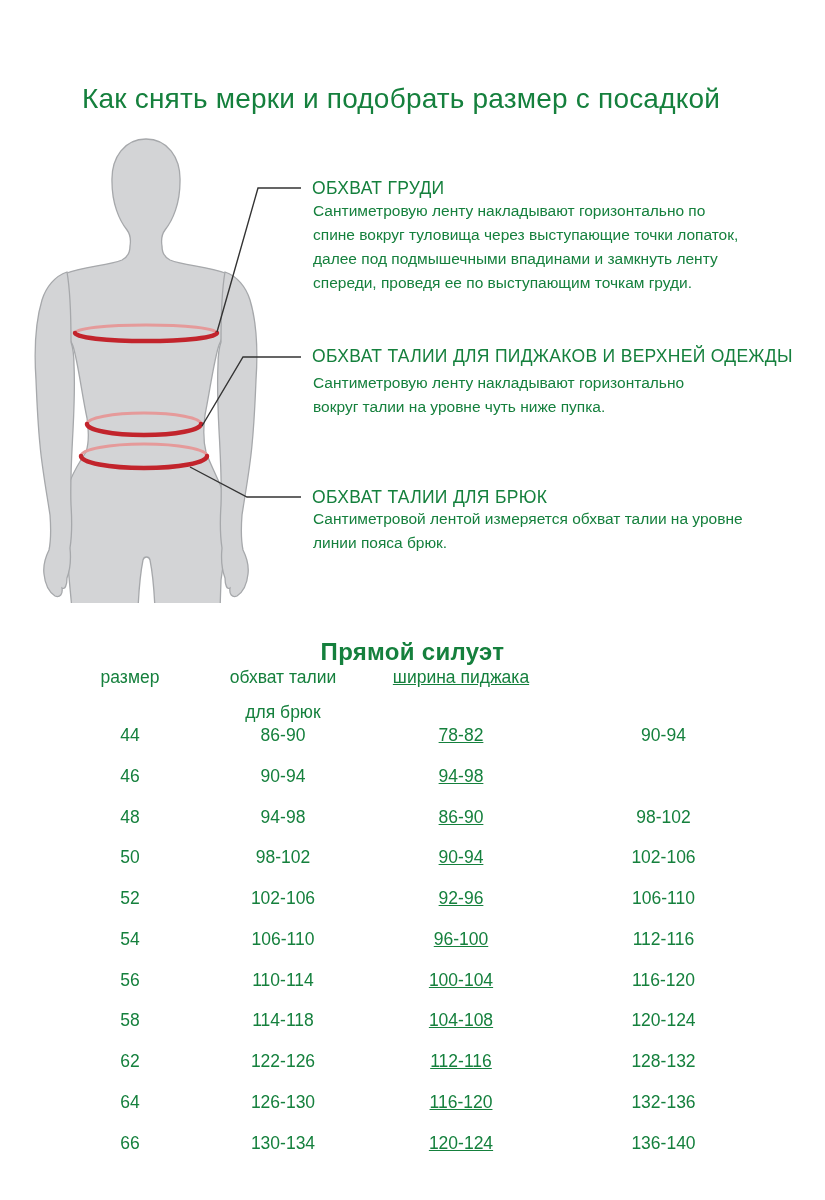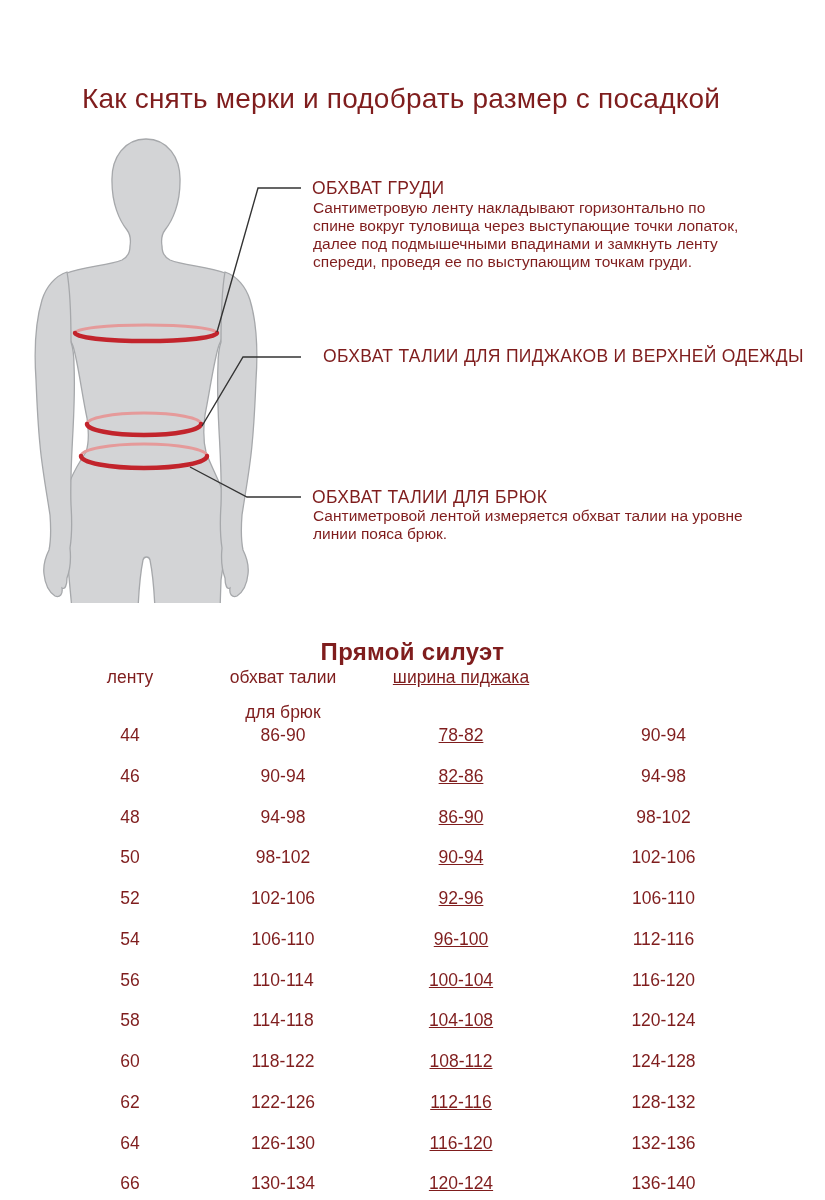--- a/index.html
+++ b/index.html
@@ -1,42 +1,42 @@
 <!DOCTYPE html>
 <html lang="ru"><head>
 <meta charset="utf-8">
 <style>
   html,body{margin:0;padding:0;background:#fff;}
   .page{
     position:relative;
     width:825px;height:1200px;
     background:#ffffff;
     font-family:"Liberation Sans","DejaVu Sans",sans-serif;
-    color:#7f1d1d;
+    color:#15803d;
     overflow:hidden;
   }
   .page-title{
     position:absolute;left:82px;top:82px;
     font-size:28px;line-height:34px;font-weight:400;
     letter-spacing:0.2px;white-space:nowrap;
   }
   .figure-svg{position:absolute;left:0;top:0;}
 
   .sec-heading{
     position:absolute;left:312px;
     font-size:17.5px;line-height:18px;font-weight:400;
     letter-spacing:0.3px;white-space:nowrap;
   }
   .sec-body{
     position:absolute;left:313px;
-    font-size:15.5px;line-height:18px;font-weight:400;
+    font-size:15.5px;line-height:24px;font-weight:400;
     white-space:pre-line;
   }
   #sec1-h{top:179px;} #sec1-p{top:199px;}
-  #sec2-h{top:347px;margin-left:11px;} #sec2-p{top:371px;}
+  #sec2-h{top:347px;} #sec2-p{top:371px;}
   #sec3-h{top:488px;} #sec3-p{top:507px;}
 
   .table-title{
     position:absolute;left:0;top:638px;width:100%;
     text-align:center;font-size:24px;font-weight:700;
     letter-spacing:0.3px;
   }
   .size-table{
     position:absolute;left:60px;top:666px;width:720px;
     font-size:17.5px;
@@ -152,52 +152,53 @@
     <polyline class="leader" points="190,467 247,497 301,497"></polyline>
   </svg>
 
   <div class="sec-heading" id="sec1-h">ОБХВАТ ГРУДИ</div>
   <div class="sec-body" id="sec1-p">Сантиметровую ленту накладывают горизонтально по
 спине вокруг туловища через выступающие точки лопаток,
 далее под подмышечными впадинами и замкнуть ленту
 спереди, проведя ее по выступающим точкам груди.</div>
 
   <div class="sec-heading" id="sec2-h">ОБХВАТ ТАЛИИ ДЛЯ ПИДЖАКОВ И ВЕРХНЕЙ ОДЕЖДЫ</div>
+  <div class="sec-body" id="sec2-p">Сантиметровую ленту накладывают горизонтально
+вокруг талии на уровне чуть ниже пупка.</div>
 
   <div class="sec-heading" id="sec3-h">ОБХВАТ ТАЛИИ ДЛЯ БРЮК</div>
   <div class="sec-body" id="sec3-p">Сантиметровой лентой измеряется обхват талии на уровне
 линии пояса брюк.</div>
 
   <div class="table-title">Прямой силуэт</div>
 
   <div class="size-table">
     <div class="thead">
       <div class="hcol">
-        <div class="hline1">ленту</div>
+        <div class="hline1">размер</div>
         <div class="hline2"></div>
       </div>
       <div class="hcol">
         <div class="hline1">обхват талии</div>
         <div class="hline2">для брюк</div>
       </div>
       <div class="hcol">
         <div class="hline1">ширина пиджака</div>
       </div>
     </div>
     <div class="tbody">
         <div class="trow">
           <div>44</div>
           <div>86-90</div>
           <div>78-82</div>
           <div>90-94</div>
         </div>
         <div class="trow">
           <div>46</div>
           <div>90-94</div>
-          <div>82-86</div>
           <div>94-98</div>
         </div>
         <div class="trow">
           <div>48</div>
           <div>94-98</div>
           <div>86-90</div>
           <div>98-102</div>
         </div>
         <div class="trow">
           <div>50</div>
@@ -223,26 +224,20 @@
           <div>100-104</div>
           <div>116-120</div>
         </div>
         <div class="trow">
           <div>58</div>
           <div>114-118</div>
           <div>104-108</div>
           <div>120-124</div>
         </div>
         <div class="trow">
-          <div>60</div>
-          <div>118-122</div>
-          <div>108-112</div>
-          <div>124-128</div>
-        </div>
-        <div class="trow">
           <div>62</div>
           <div>122-126</div>
           <div>112-116</div>
           <div>128-132</div>
         </div>
         <div class="trow">
           <div>64</div>
           <div>126-130</div>
           <div>116-120</div>
           <div>132-136</div>

